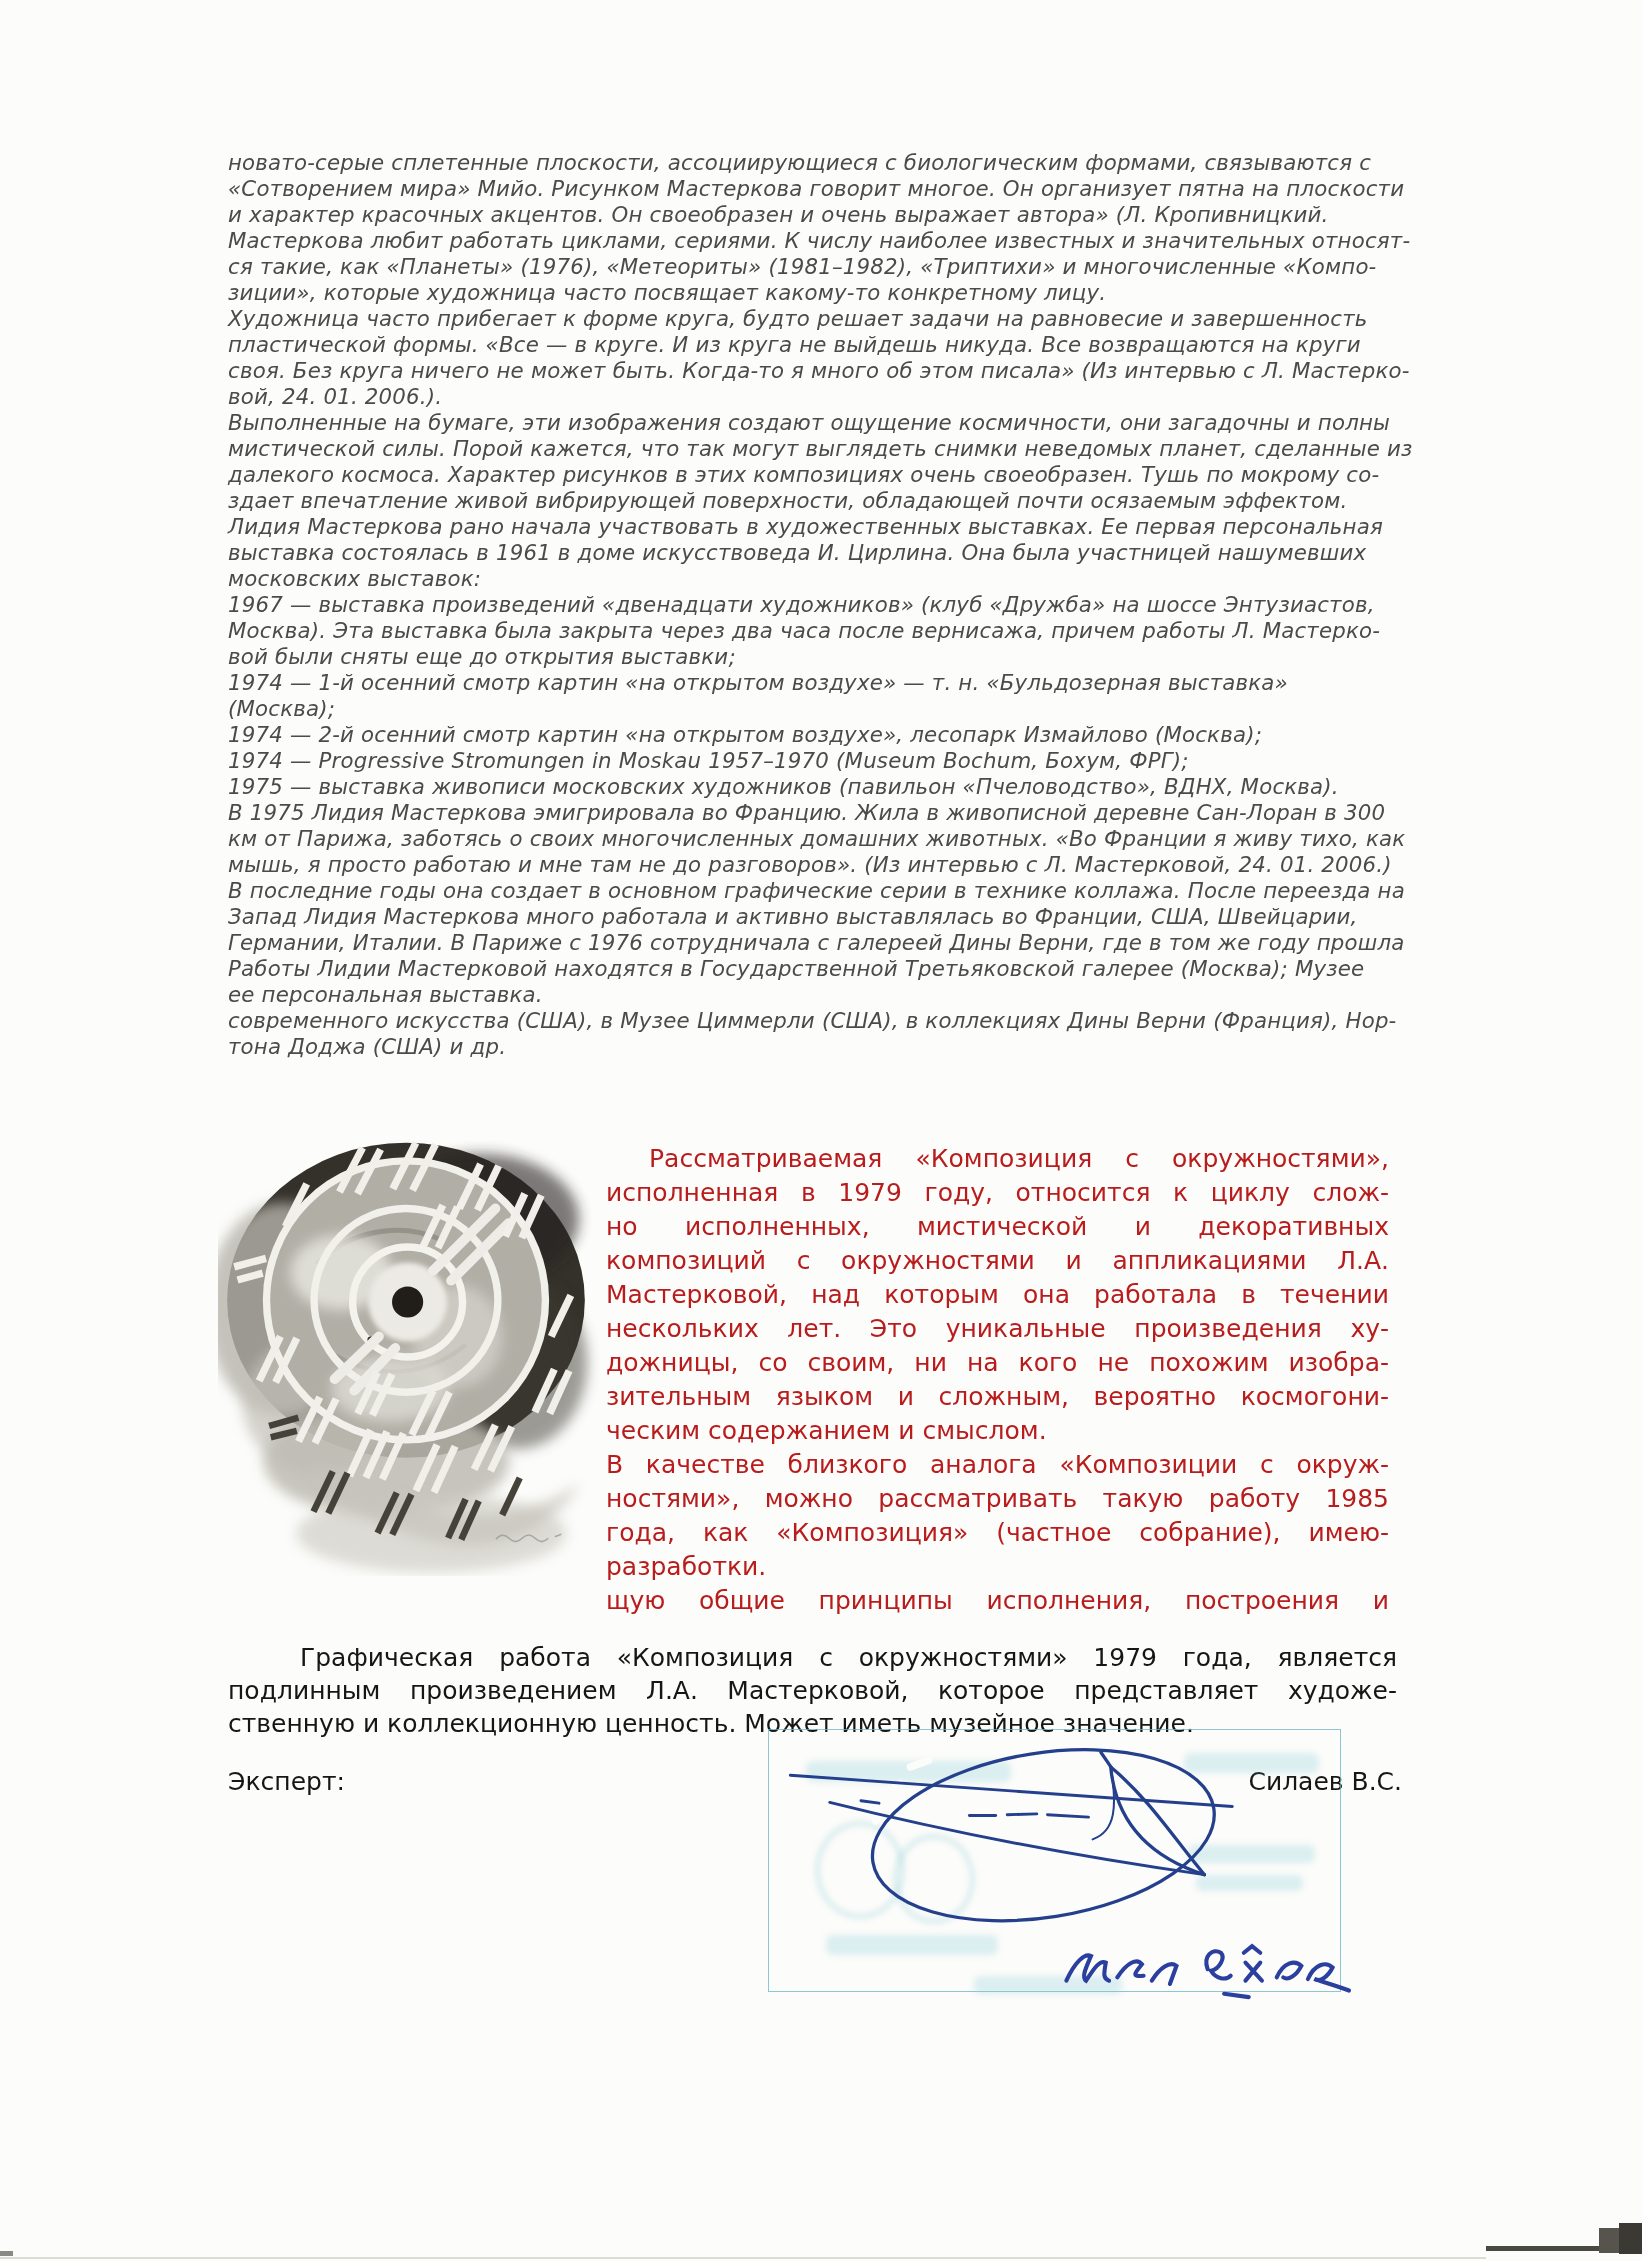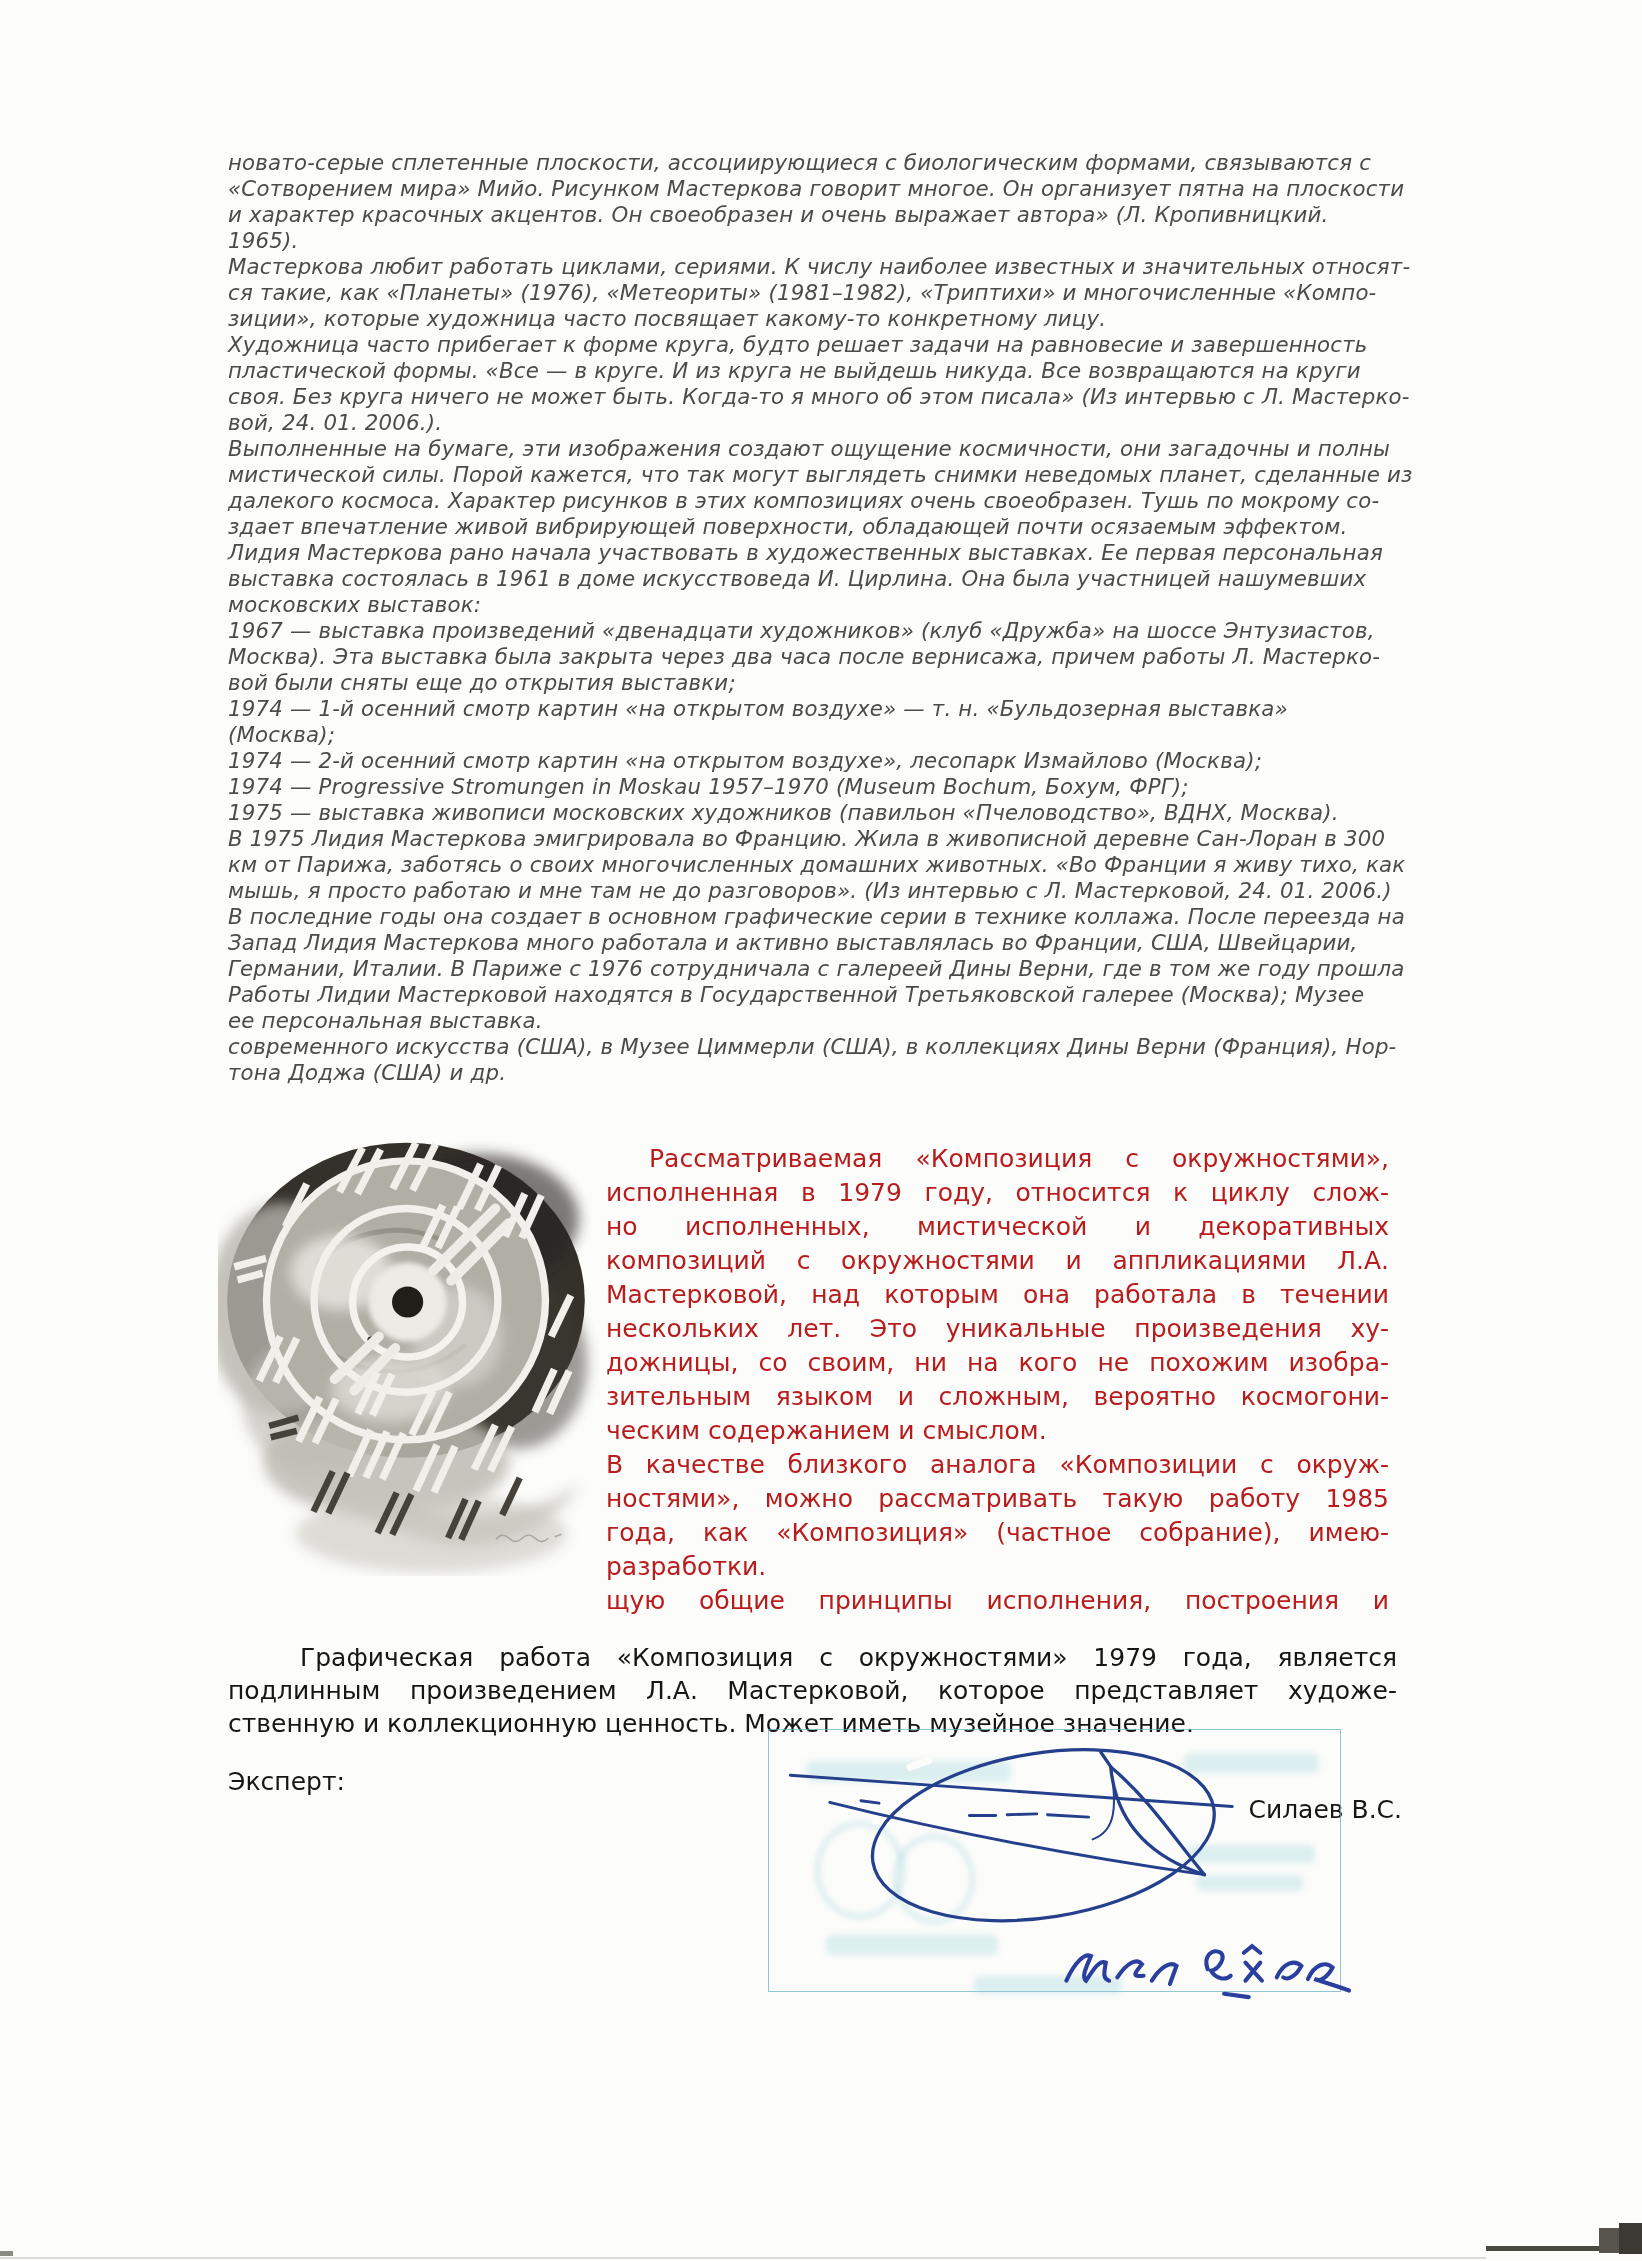--- a/index.html
+++ b/index.html
@@ -29,21 +29,21 @@
 
   
   .conclusion {
     left:228px; top:1641px; width:1169px;
     font-size:25px; line-height:33px; color:#161616;
   }
   .conclusion .tline:first-child { text-indent:72px; }
 
   .expert-label { left:228px; top:1767px; font-size:25px; color:#161616; }
   .expert-name  { left:1189px; top:1767px; width:213px; text-align:right;
-                  font-size:25px; color:#161616;margin-top:28px; }
+                  font-size:25px; color:#161616; }
 
   
   .stamp-box {
     left:768px; top:1729px; width:571px; height:261px;
     border:1.6px solid rgba(105,180,198,0.75);
   }
   .smudge { position:absolute; background:rgba(125,200,212,0.26);
             filter:blur(3.3px); border-radius:6.6px; }
   .ghost  { position:absolute; border:7.4px solid rgba(125,200,212,0.20);
             border-radius:50%; filter:blur(2.5px); }
@@ -51,21 +51,20 @@
   
   .mark { position:absolute; }
 </style>
 </head>
 <body>
 
 <div class="abs bio">
     <div class="tline">новато-серые сплетенные плоскости, ассоциирующиеся с биологическим формами, связываются с</div>
     <div class="tline">«Сотворением мира» Мийо. Рисунком Мастеркова говорит многое. Он организует пятна на плоскости</div>
     <div class="tline">и характер красочных акцентов. Он своеобразен и очень выражает автора» (Л. Кропивницкий.</div>
-    <div class="tline">1965).</div>
     <div class="tline">Мастеркова любит работать циклами, сериями. К числу наиболее известных и значительных относят-</div>
     <div class="tline">ся такие, как «Планеты» (1976), «Метеориты» (1981–1982), «Триптихи» и многочисленные «Компо-</div>
     <div class="tline">зиции», которые художница часто посвящает какому-то конкретному лицу.</div>
     <div class="tline">Художница часто прибегает к форме круга, будто решает задачи на равновесие и завершенность</div>
     <div class="tline">пластической формы. «Все — в круге. И из круга не выйдешь никуда. Все возвращаются на круги</div>
     <div class="tline">своя. Без круга ничего не может быть. Когда-то я много об этом писала» (Из интервью с Л. Мастерко-</div>
     <div class="tline">вой, 24. 01. 2006.).</div>
     <div class="tline">Выполненные на бумаге, эти изображения создают ощущение космичности, они загадочны и полны</div>
     <div class="tline">мистической силы. Порой кажется, что так могут выглядеть снимки неведомых планет, сделанные из</div>
     <div class="tline">далекого космоса. Характер рисунков в этих композициях очень своеобразен. Тушь по мокрому со-</div>

